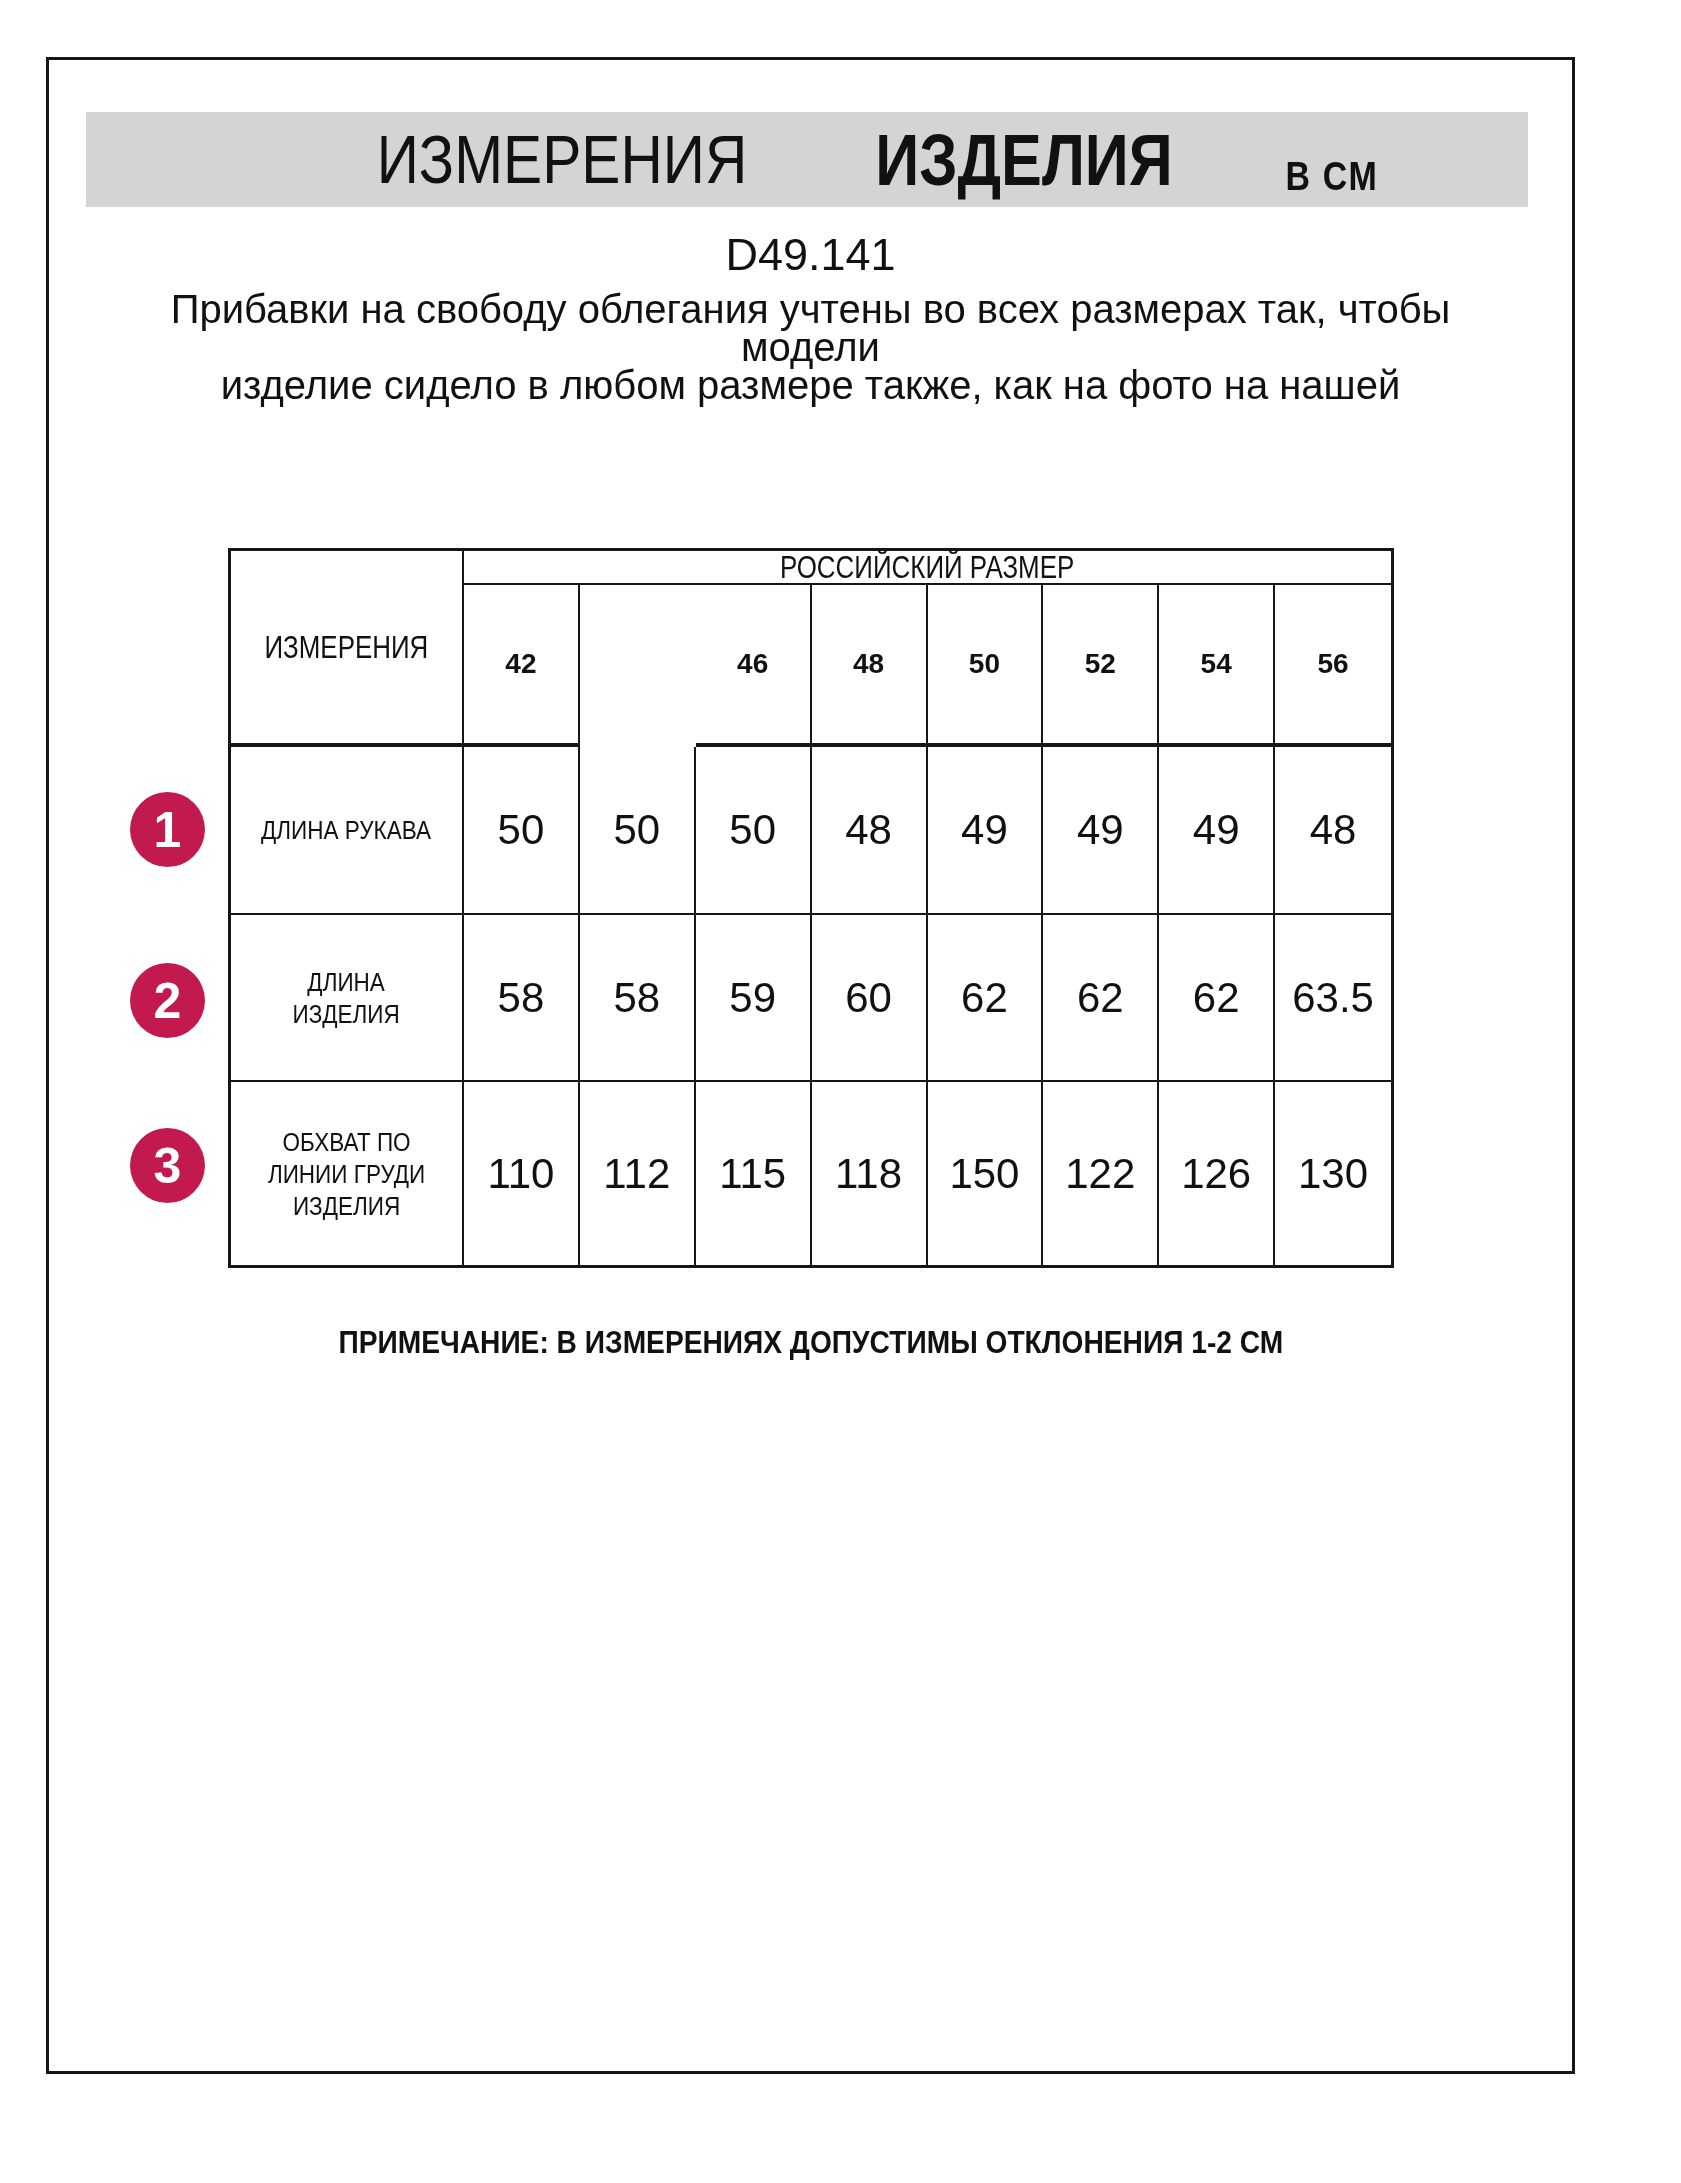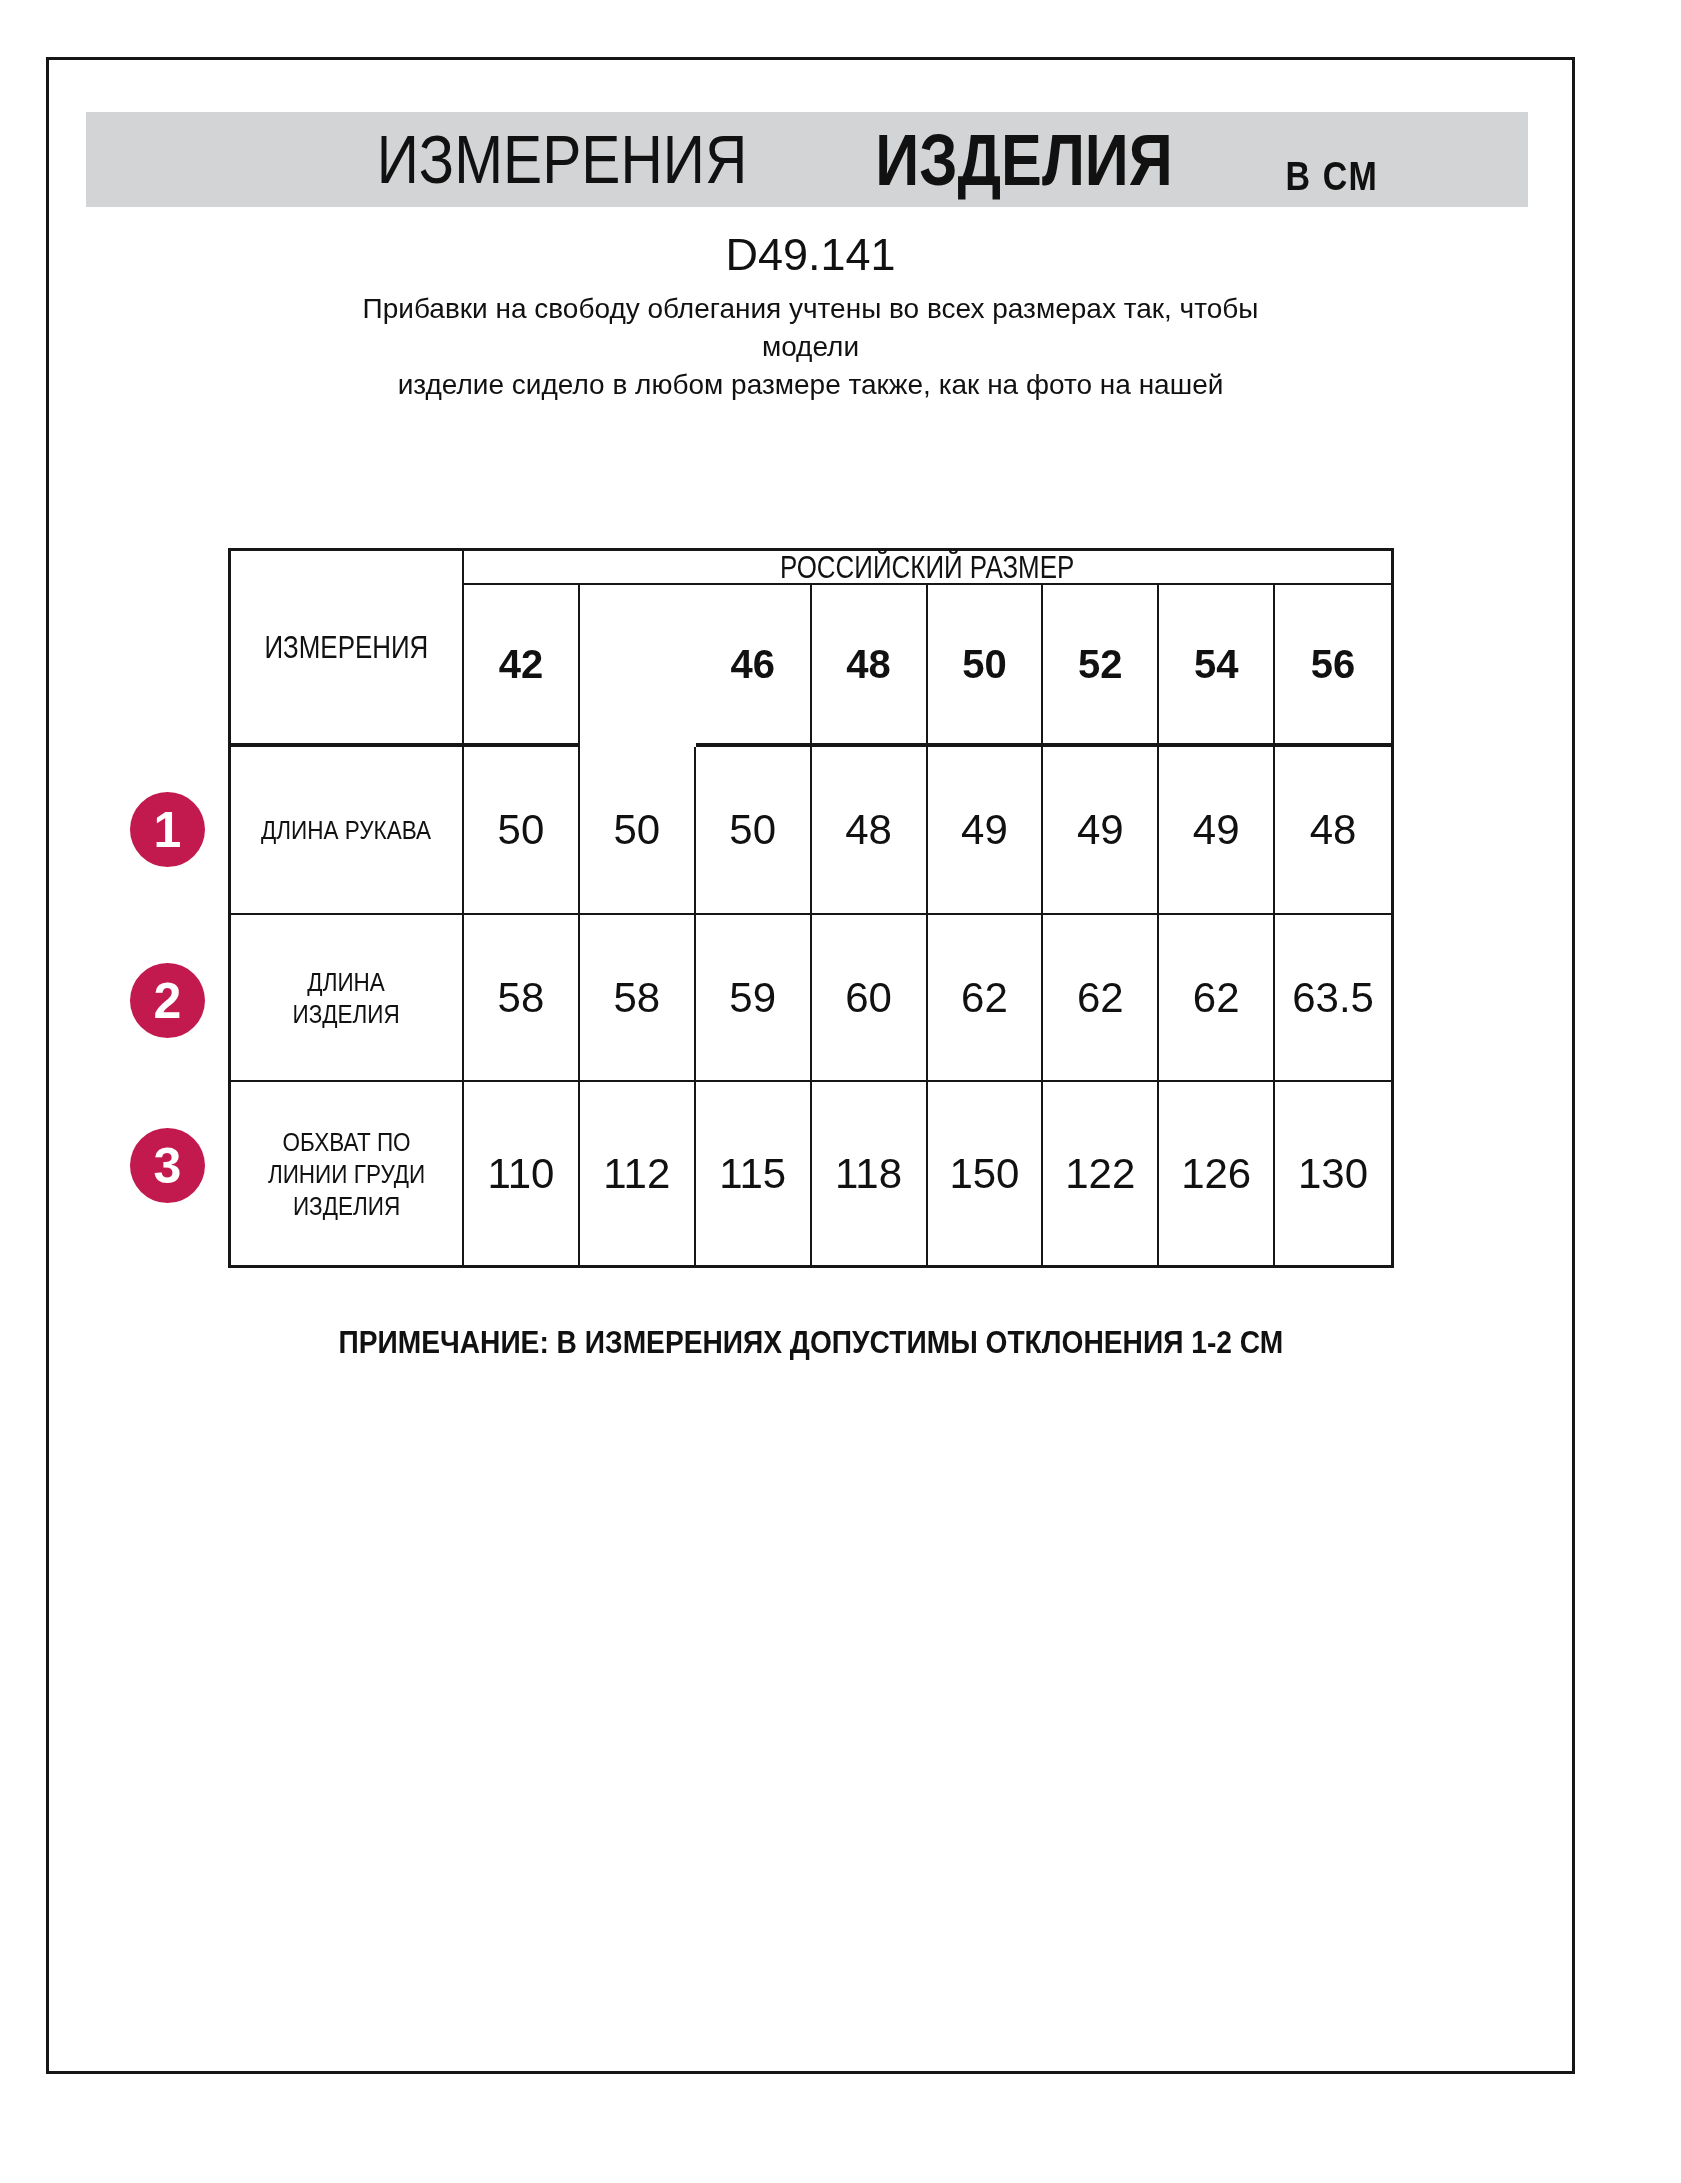--- a/index.html
+++ b/index.html
@@ -25,21 +25,21 @@
   }
   .banner-word{
     position:absolute;top:0;height:95px;
     display:flex;align-items:center;white-space:nowrap;
   }
   .t-measure{font-size:69px;font-weight:400;transform:translateX(-50%) scaleX(0.85);}
   .t-product{font-size:72px;font-weight:700;transform:translateX(-50%) scaleX(0.85);}
   .t-units{font-size:40px;font-weight:700;letter-spacing:2px;padding-top:17px;transform:translateX(-50%) scaleX(0.85);}
   
   .code{left:46px;top:229px;width:1529px;text-align:center;font-size:45px;font-weight:400;}
-  .desc{left:46px;top:290px;width:1529px;text-align:center;font-size:28px;line-height:38px;font-weight:400;}
+  .desc{left:46px;top:290px;width:1529px;text-align:center;font-size:40px;line-height:38px;font-weight:400;}
   
   .tbl{
     left:228px;top:548px;width:1166px;height:720px;
     display:grid;
     grid-template-columns:233px repeat(8,1fr);
     grid-template-rows:34px 162px 168px 167px auto;
     border:3.3px solid #161616;
     box-sizing:border-box;
     background:#ffffff;
   }
@@ -48,21 +48,21 @@
     box-sizing:border-box;text-align:center;
   }
   .br{border-right:2.6px solid #161616;}
   .bb{border-bottom:2.6px solid #161616;}
   .bb-thick{border-bottom:4.6px solid #161616;}
   .corner{grid-column:1;grid-row:1/3;}
   .rr-band{grid-column:2/10;grid-row:1;}
   .cond{display:inline-block;transform:scaleX(0.85);white-space:nowrap;}
   .rr-text{font-size:30.5px;font-weight:400;}
   .corner-text{font-size:30.5px;font-weight:400;}
-  .size-num{font-size:40px;font-weight:700;}
+  .size-num{font-size:28px;font-weight:700;}
   .val-num{font-size:42px;font-weight:400;}
   .rowlabel{font-size:26.5px;line-height:32px;font-weight:400;}
   
   .note{
     left:228px;top:1324px;width:1166px;text-align:center;
     font-size:32px;font-weight:700;text-decoration:underline;
   }
   
   .badge{
     width:75px;height:75px;border-radius:50%;

